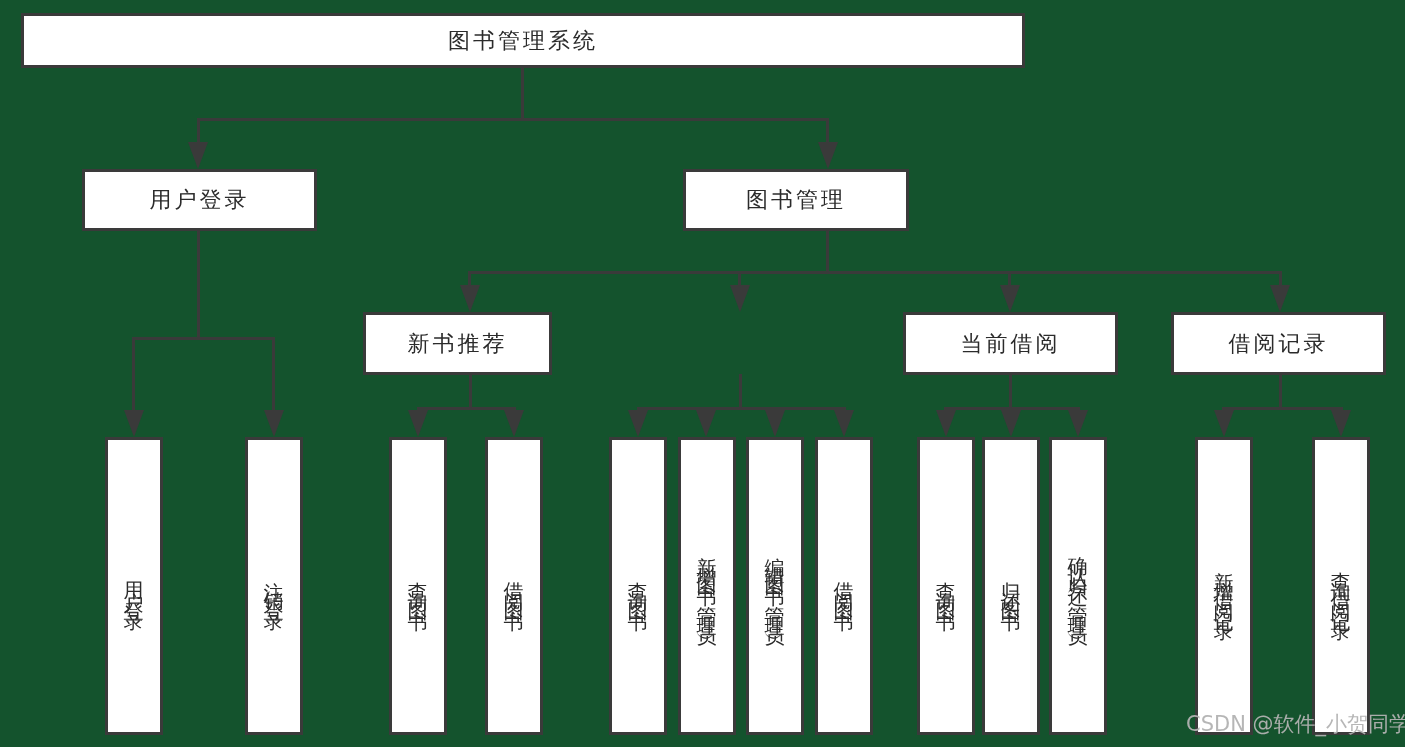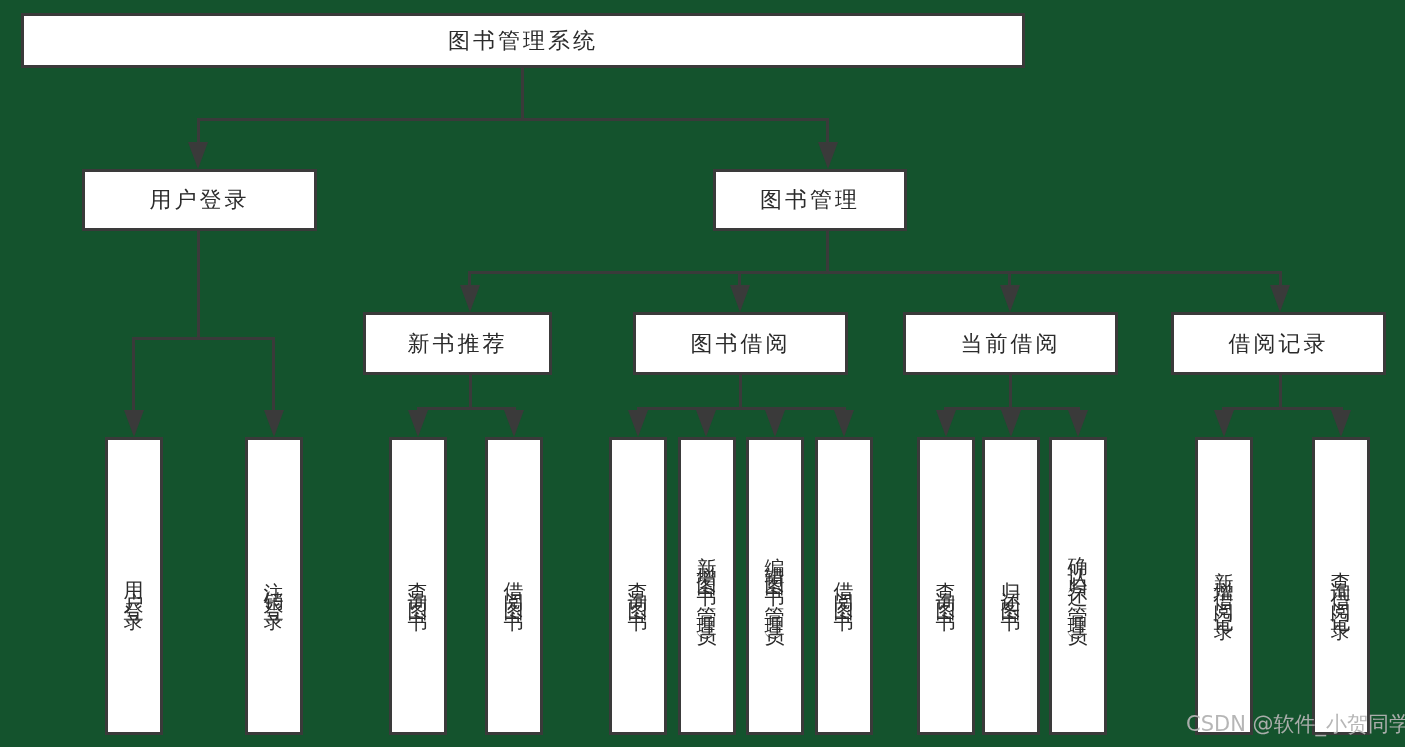--- a/index.html
+++ b/index.html
@@ -79,21 +79,21 @@
   <div class="line" style="left:521px; top:68px; width:3px; height:53px;"></div>
   <div class="line" style="left:197px; top:118px; width:632px; height:3px;"></div>
   <div class="line" style="left:197px; top:118px; width:3px; height:28px;"></div>
   <div class="arrow-down" style="left:188px; top:142px;"></div>
   <div class="line" style="left:826px; top:118px; width:3px; height:28px;"></div>
   <div class="arrow-down" style="left:818px; top:142px;"></div>
 
   <div class="node" style="left:82px; top:169px; width:235px; height:62px;">
     <span class="hlabel">用户登录</span>
   </div>
-  <div class="node" style="left:713px; top:169px; width:194px; height:62px;align-items:center;">
+  <div class="node" style="left:683px; top:169px; width:226px; height:62px;align-items:center;">
     <span class="hlabel">图书管理</span>
   </div>
 
   <div class="line" style="left:197px; top:231px; width:3px; height:109px;"></div>
   <div class="line" style="left:132px; top:337px; width:143px; height:3px;"></div>
   <div class="line" style="left:132px; top:337px; width:3px; height:75px;"></div>
   <div class="line" style="left:272px; top:337px; width:3px; height:75px;"></div>
   <div class="arrow-down" style="left:124px; top:410px;"></div>
   <div class="arrow-down" style="left:264px; top:410px;"></div>
 
@@ -103,23 +103,20 @@
   <div class="line" style="left:738px; top:271px; width:3px; height:17px;"></div>
   <div class="line" style="left:1008px; top:271px; width:3px; height:17px;"></div>
   <div class="line" style="left:1279px; top:271px; width:3px; height:17px;"></div>
   <div class="arrow-down" style="left:460px; top:285px;"></div>
   <div class="arrow-down" style="left:730px; top:285px;"></div>
   <div class="arrow-down" style="left:1000px; top:285px;"></div>
   <div class="arrow-down" style="left:1270px; top:285px;"></div>
 
   <div class="node" style="left:363px; top:312px; width:189px; height:63px;">
     <span class="hlabel">新书推荐</span>
-  </div>
-  <div class="node" style="left:633px; top:312px; width:215px; height:63px;">
-    <span class="hlabel">图书借阅</span>
   </div>
   <div class="node" style="left:903px; top:312px; width:215px; height:63px;">
     <span class="hlabel">当前借阅</span>
   </div>
   <div class="node" style="left:1171px; top:312px; width:215px; height:63px;">
     <span class="hlabel">借阅记录</span>
   </div>
 
   <div class="line" style="left:469px; top:374px; width:3px; height:36px;"></div>
   <div class="line" style="left:739px; top:374px; width:3px; height:36px;"></div>

